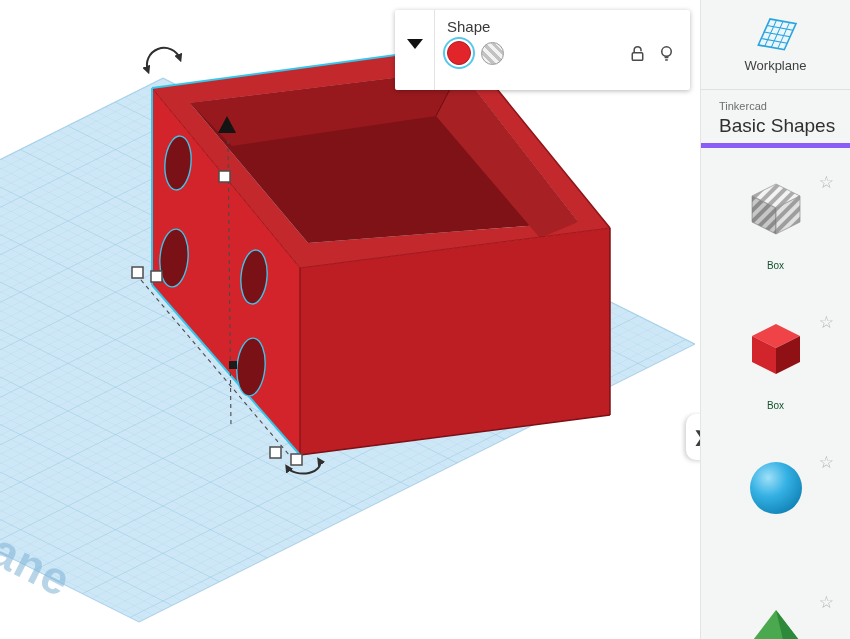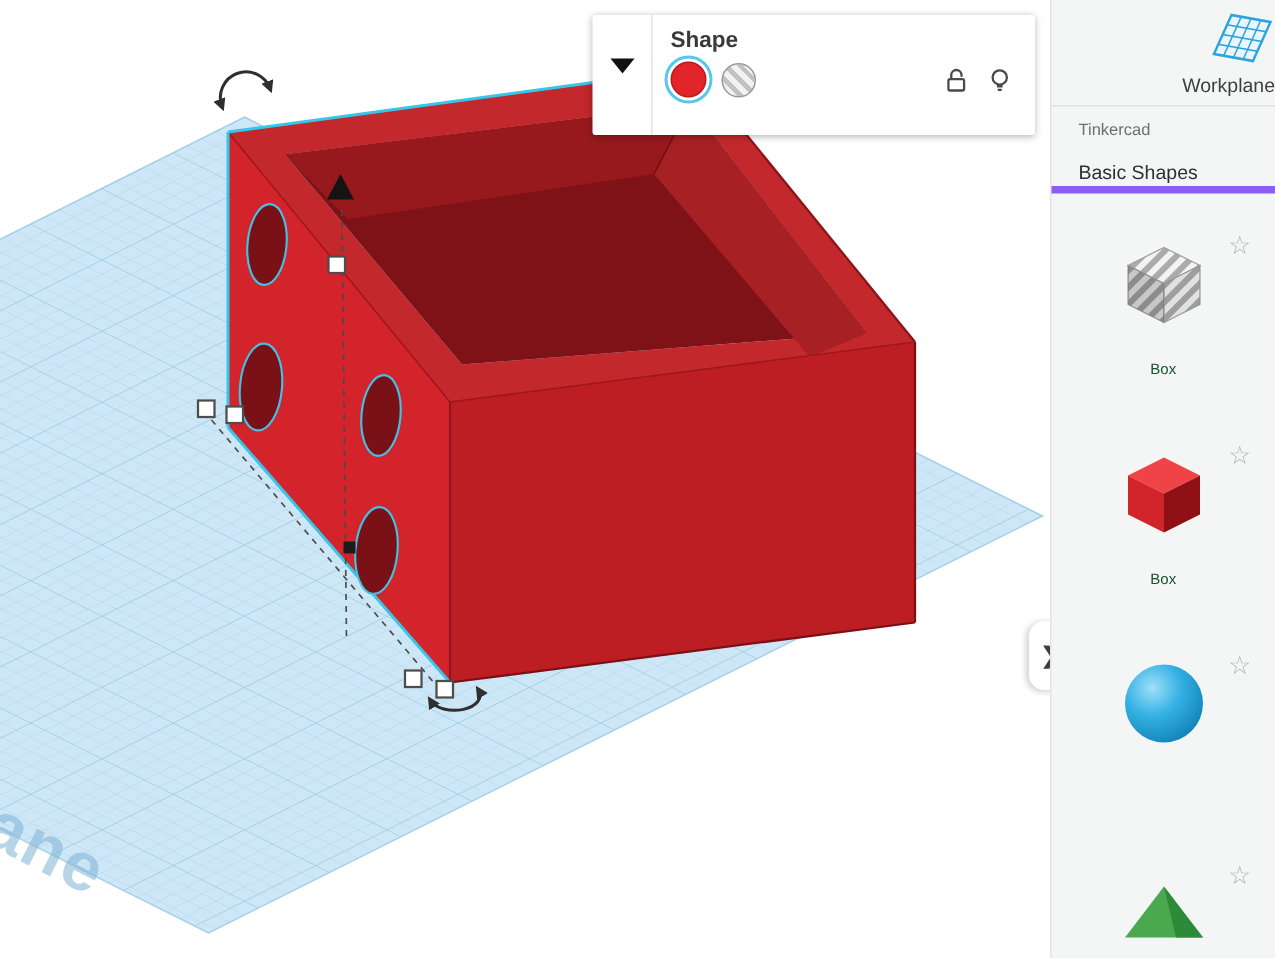--- a/index.html
+++ b/index.html
@@ -9,38 +9,38 @@
   
   .viewport{position:absolute;left:0;top:0;width:700px;height:639px;background:#fff;overflow:hidden}
   .scene{position:absolute;left:0;top:0}
   .watermark{position:absolute;left:-10px;top:538px;font-size:46px;font-weight:bold;color:#7fb3d6;opacity:.55;letter-spacing:1px;transform:rotate(27deg);pointer-events:none}
 
   
   .inspector{position:absolute;left:395px;top:10px;width:295px;height:80px;background:#fff;border-radius:2px;box-shadow:0 1px 5px rgba(0,0,0,.28);display:flex;z-index:4}
   .inspector-left{width:40px;border-right:1px solid #e2e2e2;display:flex;justify-content:center;padding-top:29px;cursor:pointer}
   .caret{width:0;height:0;border-left:8px solid transparent;border-right:8px solid transparent;border-top:10px solid #111}
   .inspector-main{flex:1;padding:8px 14px 0 12px;display:flex;flex-direction:column}
-  .inspector-title{font-size:15px;font-weight:bold;color:#3a3a3a}
+  .inspector-title{font-size:15px;font-weight:normal;color:#3a3a3a}
   .swatch-row{display:flex;align-items:center;margin-top:6px;gap:10px}
   .swatch{display:inline-block;border-radius:50%;cursor:pointer}
   .swatch.solid{width:24px;height:24px;background:#e2252b;border:1px solid #b91a20;box-shadow:0 0 0 2px #fff,0 0 0 4px #56c8ec}
   .swatch.hole{width:23px;height:23px;border:1px solid #9a9a9a;background:repeating-linear-gradient(45deg,#c2c2c2 0 3px,#f2f2f2 3px 7px)}
   .icon-btn{background:none;border:none;padding:0;cursor:pointer;display:flex;align-items:center}
   .icon-btn.lock{margin-left:auto}
 
   
   .collapse-tab{position:absolute;left:686px;top:414px;width:28px;height:46px;background:#fff;border-radius:10px 0 0 10px;box-shadow:-2px 1px 4px rgba(0,0,0,.18);display:flex;align-items:center;justify-content:center;font-size:15px;font-weight:bold;color:#3d3d3d;z-index:6;cursor:pointer}
 
   
   .sidebar{position:absolute;left:700px;top:0;width:150px;height:639px;background:#f4f5f5;border-left:1px solid #e4e4e4;z-index:3}
-  .wp-tile{height:71px;border-bottom:1px solid #e0e0e0;display:flex;flex-direction:column;align-items:flex-end;justify-content:center;gap:6px;cursor:pointer}
+  .wp-tile{height:90px;border-bottom:1px solid #e0e0e0;display:flex;flex-direction:column;align-items:center;justify-content:center;gap:6px;cursor:pointer}
   .wp-label{font-size:13px;color:#3f3f3f}
   .cat{height:58px;border-bottom:5px solid #8b5cf6;padding:10px 0 0 18px;cursor:pointer}
   .cat-brand{font-size:11px;color:#6e6e6e}
-  .cat-label{font-size:13px;color:#2f2f2f;margin-top:14px}
+  .cat-label{font-size:19px;color:#2f2f2f;margin-top:3px}
   .gallery{padding-top:20px}
   .shape-cell{position:relative;height:140px;text-align:center;cursor:pointer}
   .star{position:absolute;top:6px;right:16px;font-size:17px;line-height:17px;color:#b3b3b3;cursor:pointer}
   .shape-icon{height:80px;display:flex;align-items:center;justify-content:center}
   .shape-label{font-size:10px;color:#14532d;margin-top:12px}
 </style>
 </head>
 <body>
 
 <div class="app">

